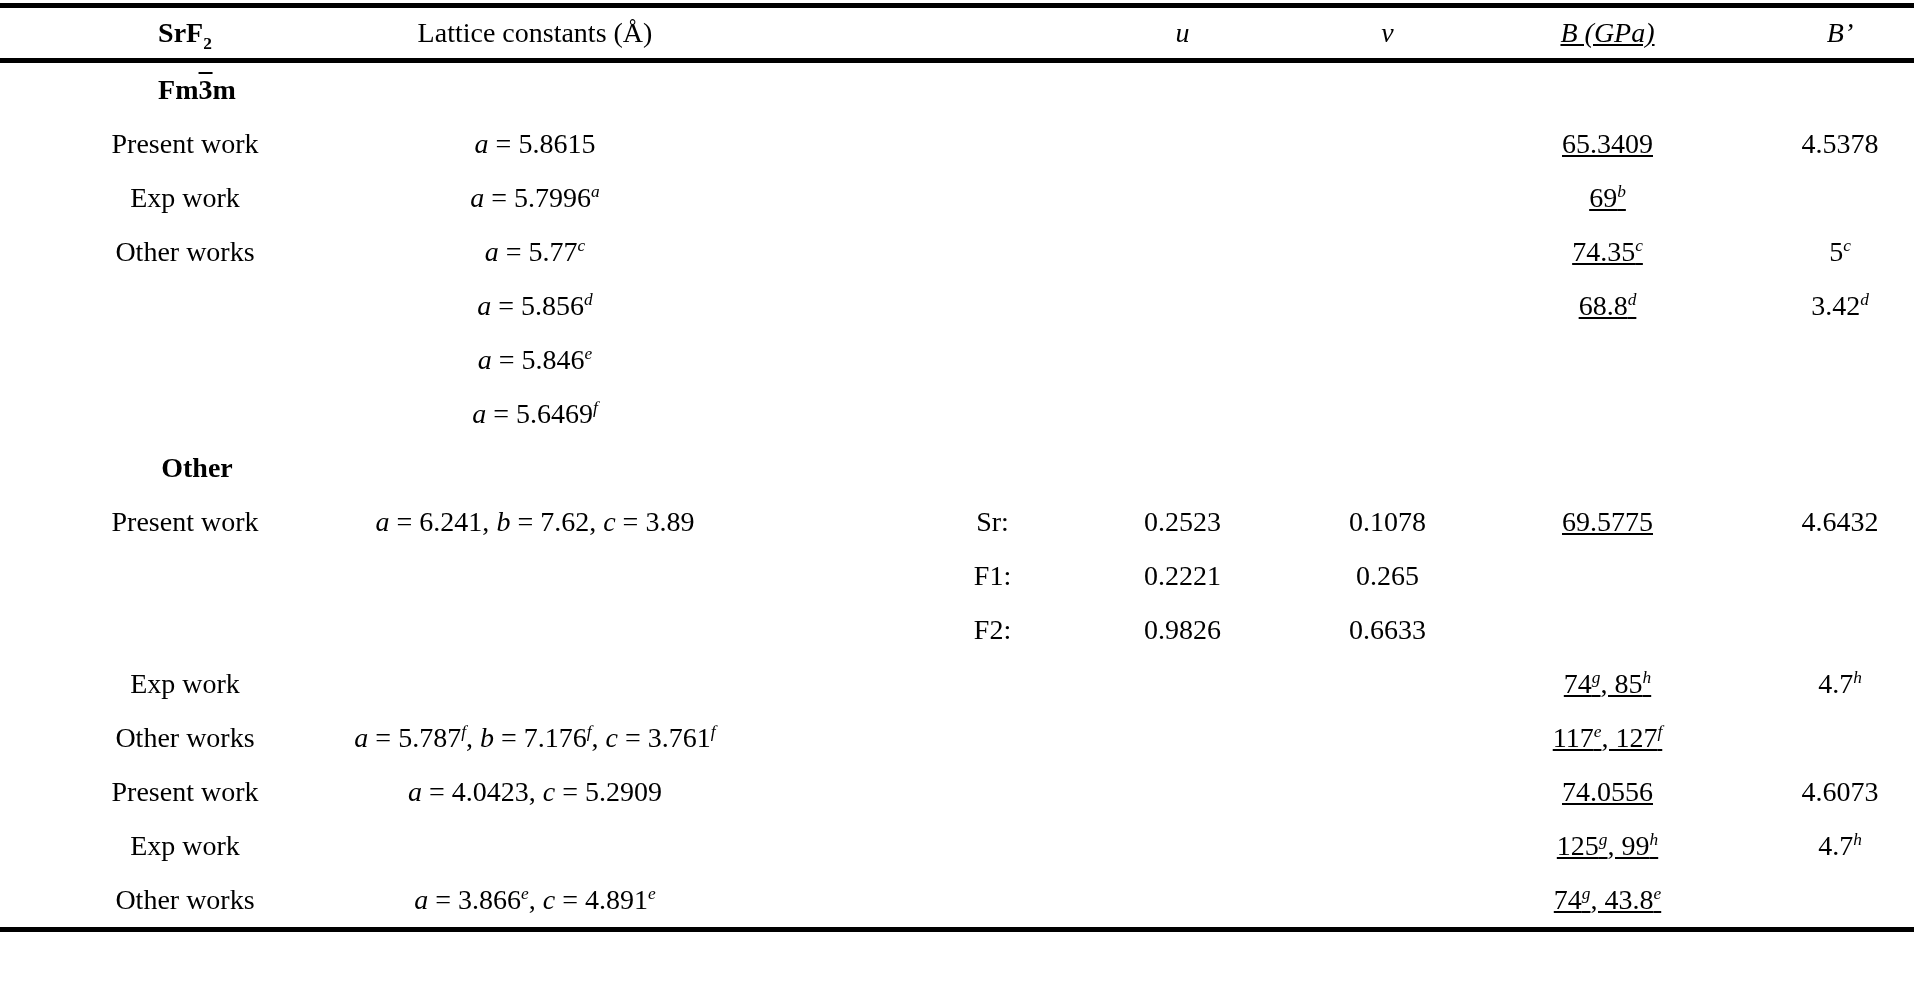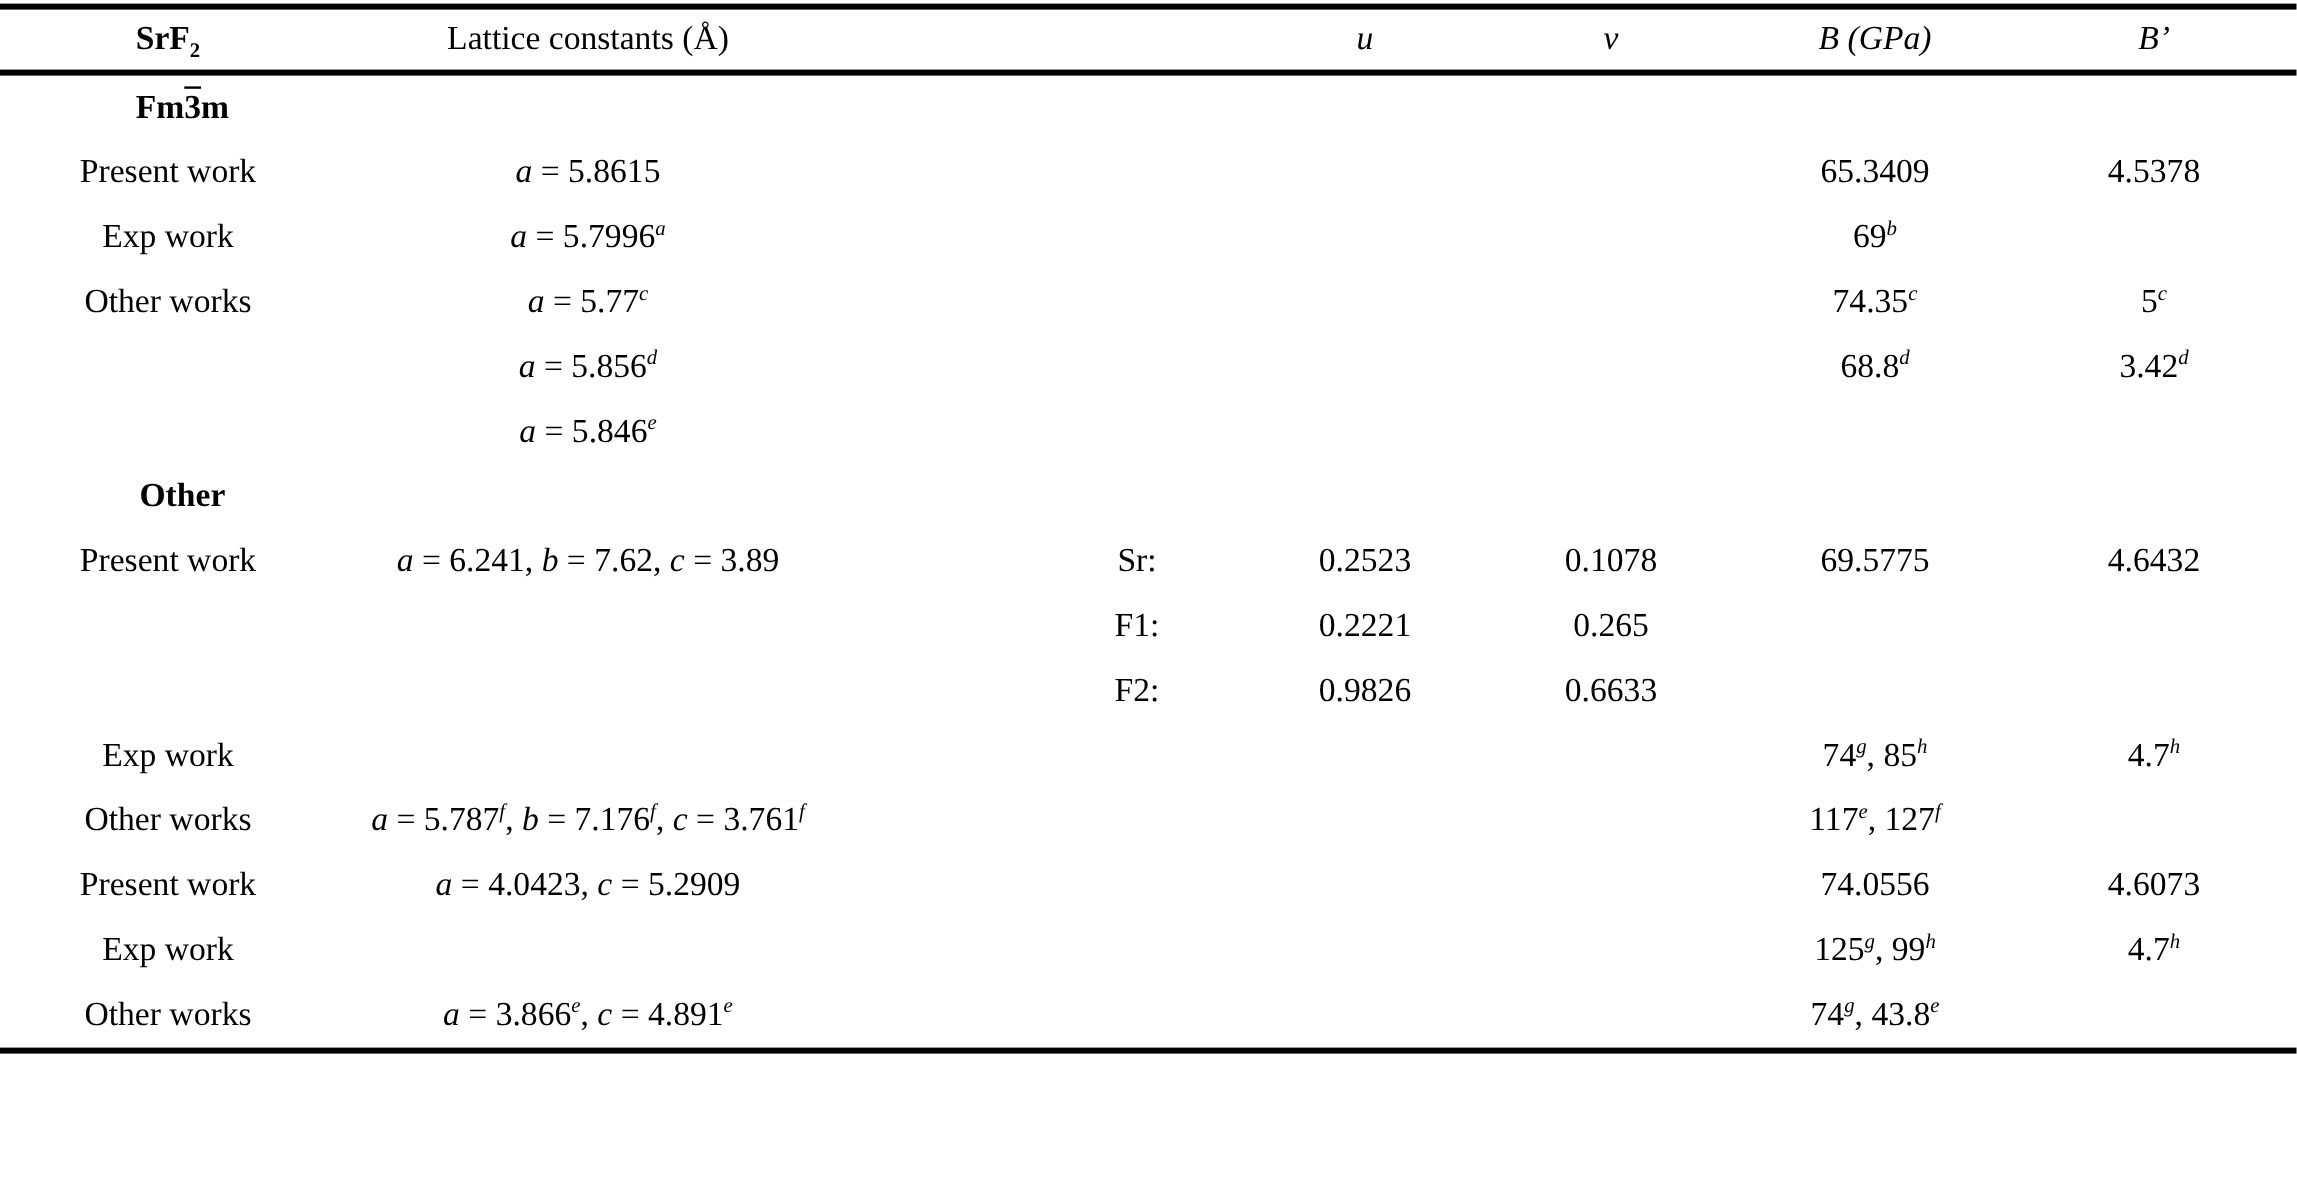--- a/index.html
+++ b/index.html
@@ -14,29 +14,30 @@
     padding-top: 3px;
     box-sizing: border-box;
     overflow: hidden;
   }
   .rule { height: 5px; background: #000; }
   .row {
     display: grid;
     grid-template-columns: 280px 420px 180px 135px 245px 165px 275px 190px;
     height: 54px;
     align-items: center;
+    padding-left: 45px;
   }
   .row.header { height: 50px; }
   .c { text-align: center; white-space: nowrap; line-height: 1.1; }
   .c1 { grid-column: 1; }
   .c2 { grid-column: 2; }
   .c4 { grid-column: 4; }
   .c5 { grid-column: 5; }
   .c6 { grid-column: 6; }
-  .c7 { grid-column: 7; }
+  .c7 { grid-column: 7; text-decoration: underline; }
   .c8 { grid-column: 8; }
   .bold { font-weight: bold; }
   .section .c1 { font-weight: bold; margin-left: 24px; }
   sup { font-size: 0.62em; line-height: 0; }
   sub { font-size: 0.62em; line-height: 0; }
   .ovl { text-decoration: overline; }
 </style>
 </head>
 <body>
 
@@ -83,20 +84,23 @@
     <div class="row">
       <div class="c c2"><i>a</i> = 5.856<sup><i>d</i></sup></div>
       <div class="c c7">68.8<sup><i>d</i></sup></div>
       <div class="c c8">3.42<sup><i>d</i></sup></div>
     </div>
 
     <div class="row">
       <div class="c c2"><i>a</i> = 5.846<sup><i>e</i></sup></div>
     </div>
 
+    <div class="row">
+      <div class="c c2"><i>a</i> = 5.6469<sup><i>f</i></sup></div>
+    </div>
 
     <div class="row section">
       <div class="c c1">Other</div>
     </div>
 
     <div class="row">
       <div class="c c1">Present work</div>
       <div class="c c2"><i>a</i> = 6.241, <i>b</i> = 7.62, <i>c</i> = 3.89</div>
       <div class="c c4">Sr:</div>
       <div class="c c5">0.2523</div>

